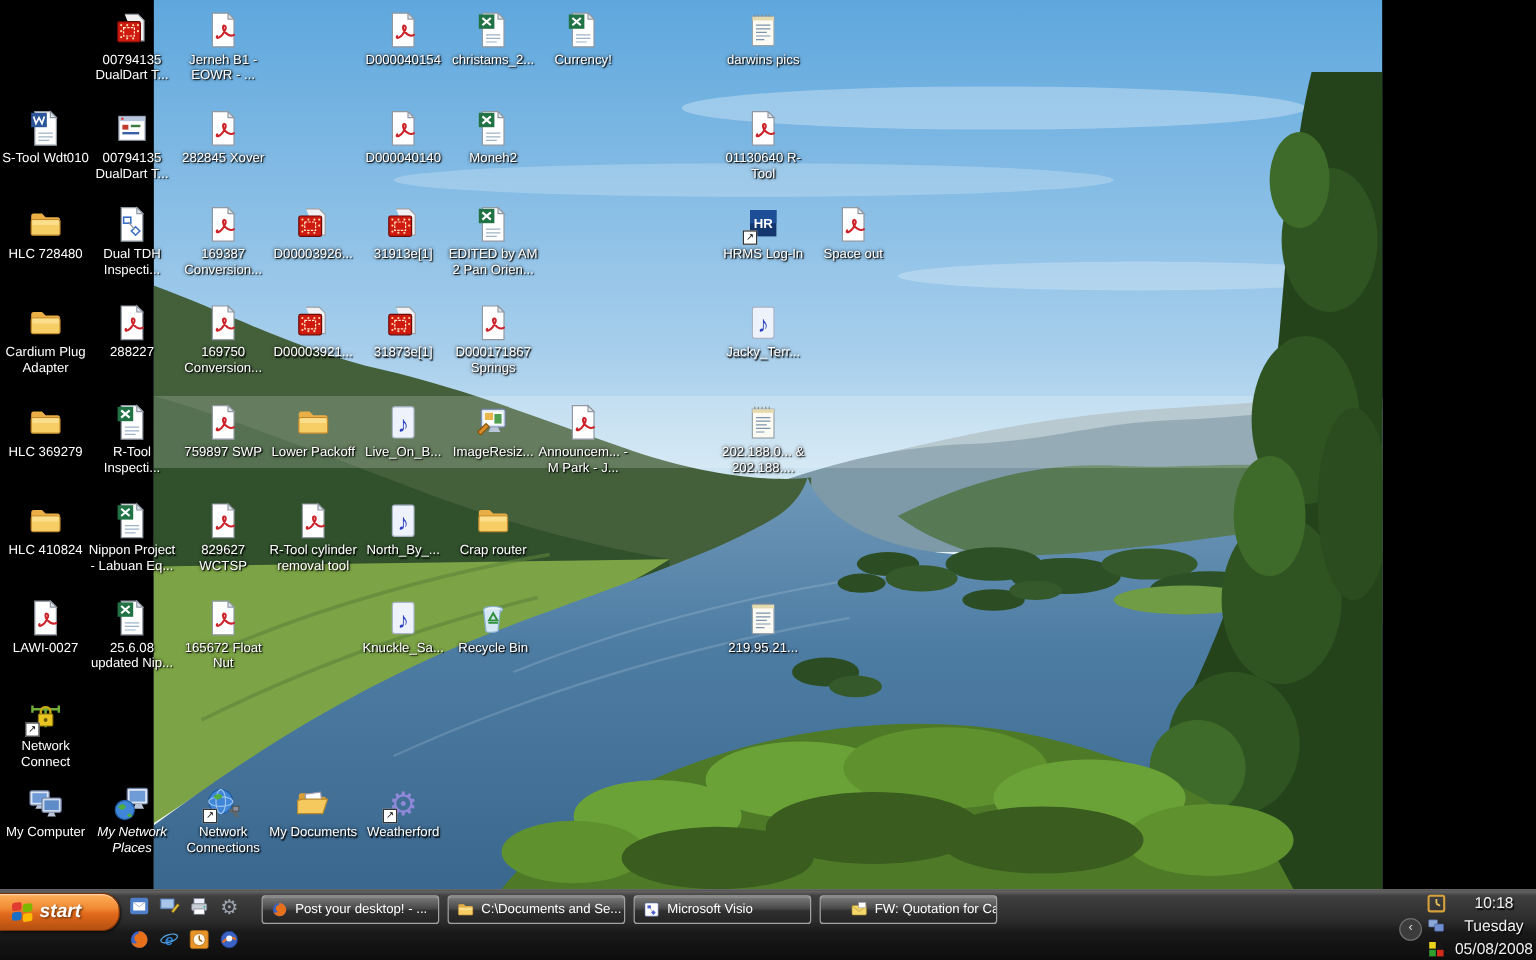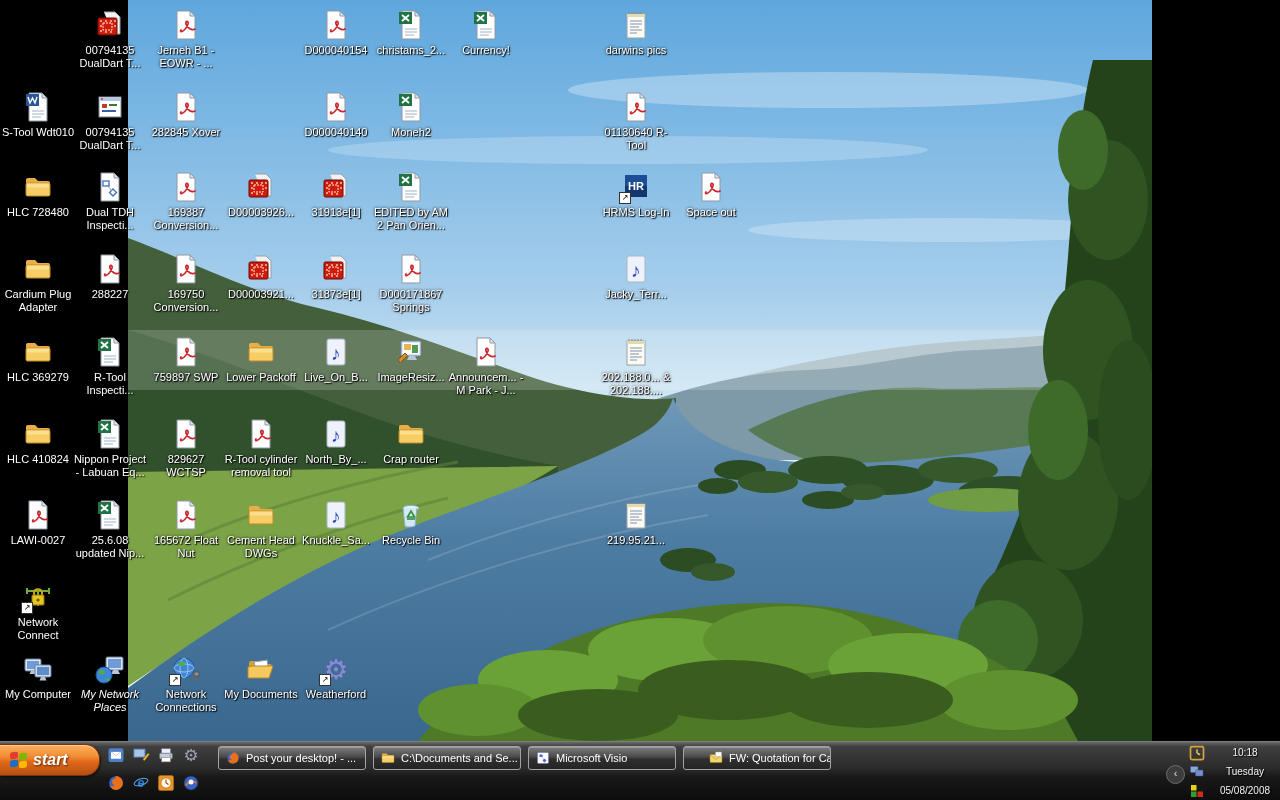--- a/index.html
+++ b/index.html
@@ -37,21 +37,21 @@
            background:linear-gradient(#7d7d7d 0%,#4a4a4a 45%,#2f2f2f 55%,#242424 100%);
            box-shadow:inset 0 1px 0 rgba(255,255,255,.25);padding:0 6px;cursor:pointer;
            white-space:nowrap;overflow:hidden;}
   .taskbtn svg{margin-right:5px;flex:none;}
   #tray{position:absolute;right:0;top:0;width:122px;height:59px;}
   #tray-chevron{position:absolute;left:8px;top:23px;width:17px;height:17px;border-radius:50%;
                 background:#3c3c3c;border:1px solid #6d6d6d;color:#ddd;font-size:11px;
                 line-height:15px;text-align:center;cursor:pointer;}
   .tray-ico{position:absolute;left:31px;width:17px;height:17px;cursor:pointer;}
   #clock-block{position:absolute;left:52px;top:1px;width:70px;height:57px;color:#f2f2f2;
-               font-size:10px;text-align:center;line-height:19px;text-shadow:1px 1px 1px #000;}
+               font-size:13px;text-align:center;line-height:19px;text-shadow:1px 1px 1px #000;}
 </style>
 </head>
 <body>
 
 <div id="screen">
 
   <div id="wallpaper">
     <svg width="1024" height="741" viewBox="0 0 1024 741" preserveAspectRatio="none" xmlns="http://www.w3.org/2000/svg">
       <defs>
         <linearGradient id="sk" x1="0" y1="0" x2="0" y2="1">
@@ -618,30 +618,20 @@
       <div class="dicon" style="left: 148px; top: 498px;">
         <div class="ico">
           <svg xmlns="http://www.w3.org/2000/svg" width="32" height="32" viewBox="0 0 32 32">
             <path d="M7 2 h13 l5 5 v23 h-18 z" fill="#fefefe" stroke="#8f98a3"></path>
             <path d="M20 2 l5 5 h-5 z" fill="#dfe5ea" stroke="#8f98a3"></path>
             <path d="M11 21 c-2 3 4 2 7 -6 c1 -3 -3 -4 -2 0 c1 4 6 7 9 5" stroke="#cc2229" stroke-width="1.7" fill="none" stroke-linecap="round"></path>
           </svg>
         </div>
         <div class="lbl">165672 Float Nut</div>
       </div>
-      <div class="dicon" style="left: 223px; top: 498px;">
-        <div class="ico">
-          <svg xmlns="http://www.w3.org/2000/svg" width="32" height="32" viewBox="0 0 32 32">
-            <path d="M4 9 c0 -1.2 0.8 -2 2 -2 h7 l3 3 h10 c1.2 0 2 0.8 2 2 v1 h-24 z" fill="#e9ae45"></path>
-            <rect x="4" y="12" width="24" height="13" rx="1.5" fill="#f7cd66" stroke="#c08a2d"></rect>
-            <rect x="5" y="12.5" width="22" height="4" fill="#fbdf8d"></rect>
-          </svg>
-        </div>
-        <div class="lbl">Cement Head DWGs</div>
-      </div>
       <div class="dicon" style="left: 298px; top: 498px;">
         <div class="ico">
           <svg xmlns="http://www.w3.org/2000/svg" width="32" height="32" viewBox="0 0 32 32">
             <rect x="7" y="3" width="18" height="26" rx="2" fill="#eef2fa" stroke="#aab4c8"></rect>
             <text x="16" y="24" text-anchor="middle" font-size="19" fill="#2b3fc0">♪</text>
           </svg>
         </div>
         <div class="lbl">Knuckle_Sa...</div>
       </div>
       <div class="dicon" style="left: 373px; top: 498px;">

